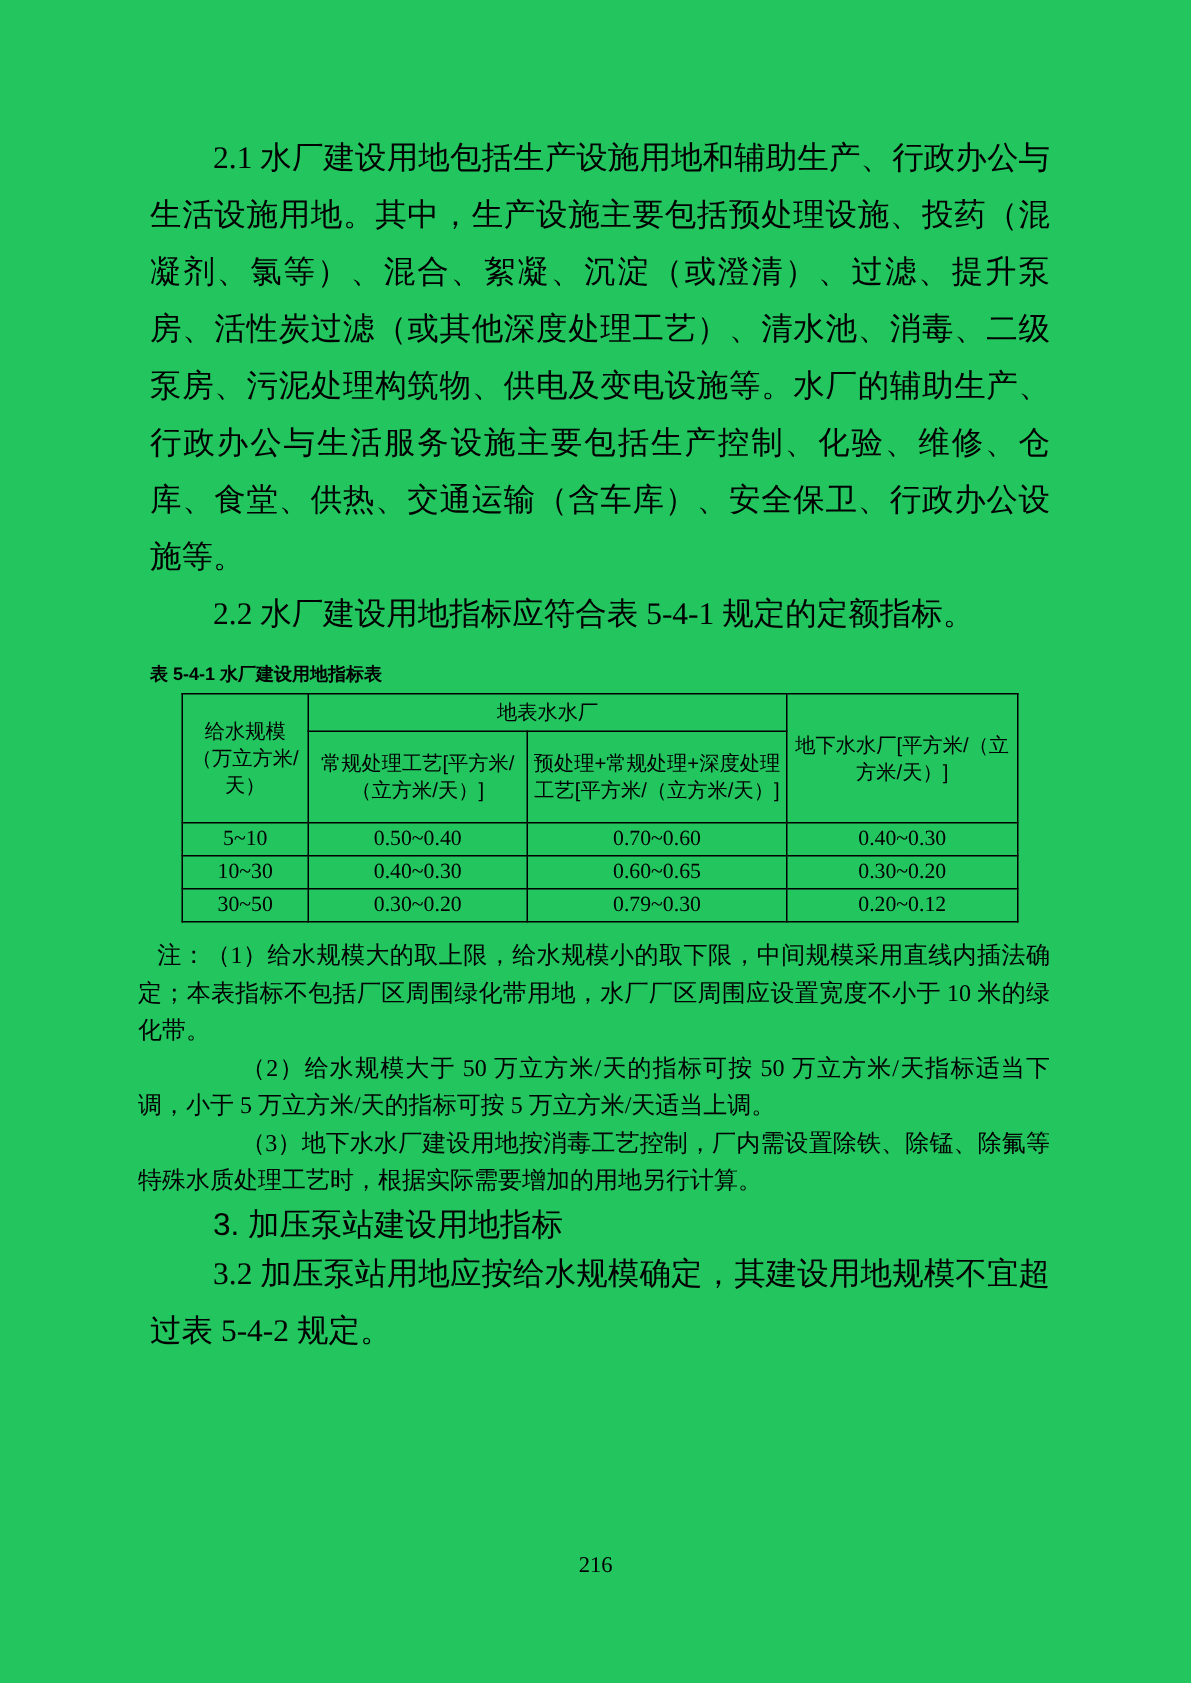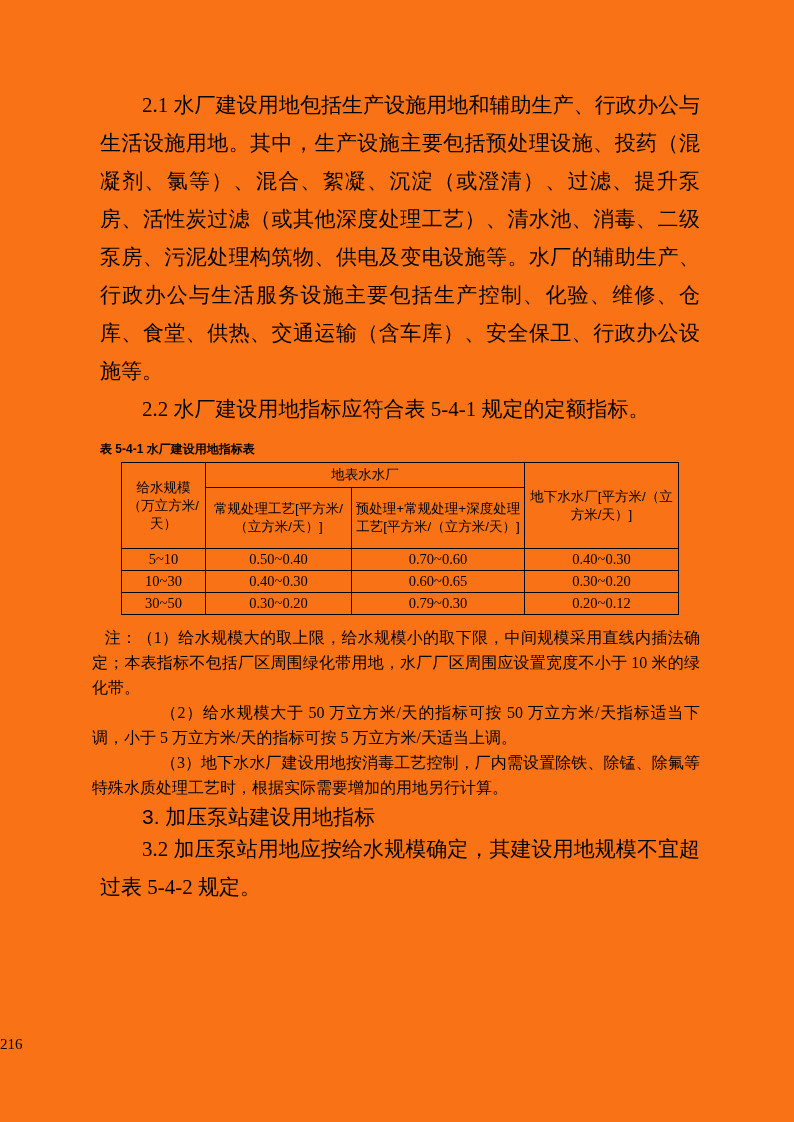--- a/index.html
+++ b/index.html
@@ -1,20 +1,20 @@
 <!DOCTYPE html>
 <html><head>
 <meta charset="utf-8">
 <style>
   html,body { margin:0; padding:0; background:#888; }
   .page {
     position:relative;
     width:794px; height:1122px;
     margin:0 auto;
-    background:#f97316;
+    background:#22c55e;
     color:#000;
     overflow:hidden;
     font-family:"Liberation Serif","DejaVu Serif",serif;
   }
   .content {
     padding:86px 94px 0 100px;
   }
   p.body {
     margin:0;
     font-size:21px;
@@ -73,21 +73,21 @@
     line-height:26px;
     font-weight:normal;
     text-indent:2em;
     font-family:"Liberation Sans","DejaVu Sans",sans-serif;
   }
   .after-heading { margin-top:6px; }
   .page-number {
     position:absolute;
     top:1036px; left:0;
     width:100%;
-    text-align:left;
+    text-align:center;
     font-size:15px;
     font-family:"Liberation Serif","DejaVu Serif",serif;
   }
 </style>
 </head>
 <body>
 
 <div class="page">
   <div class="content">
 

